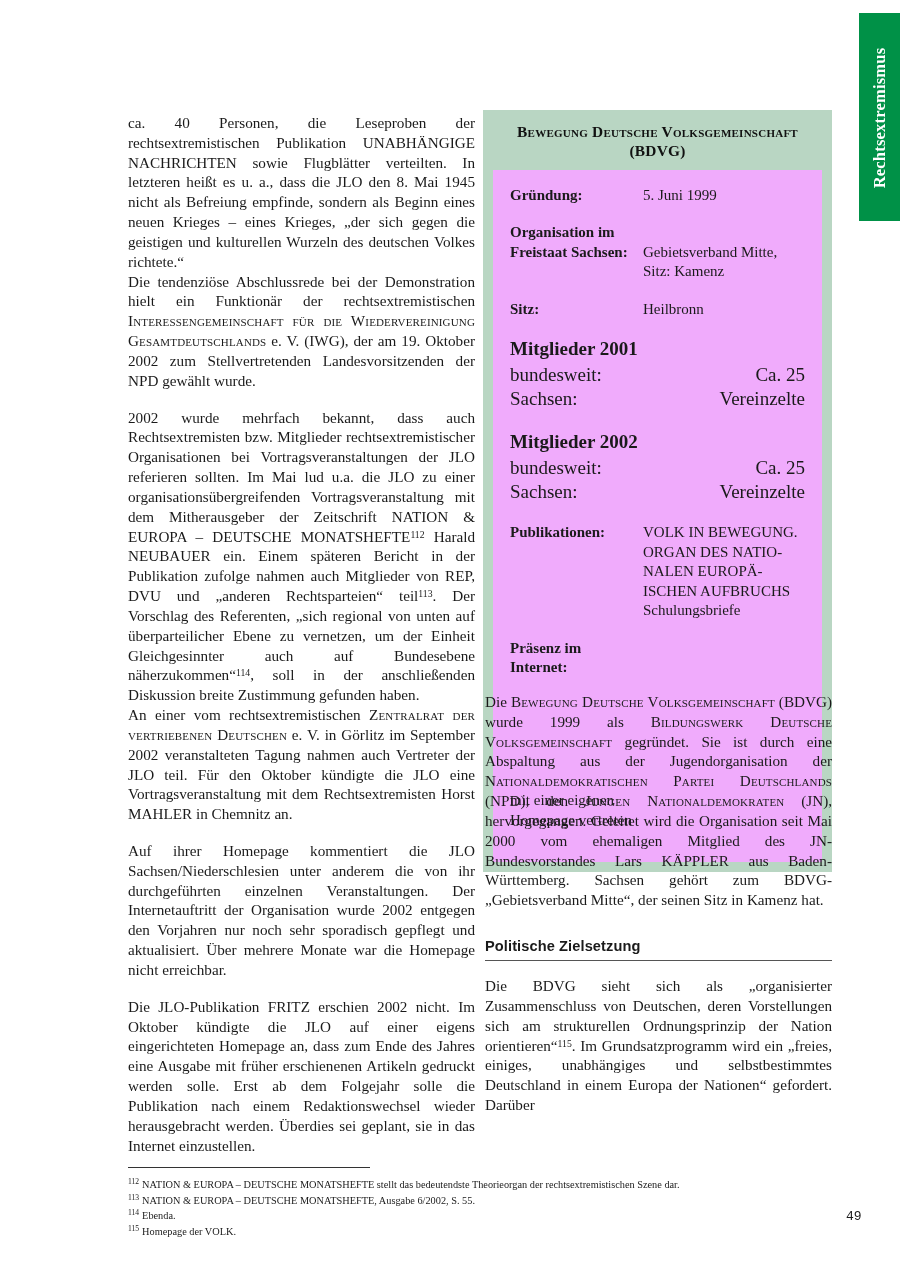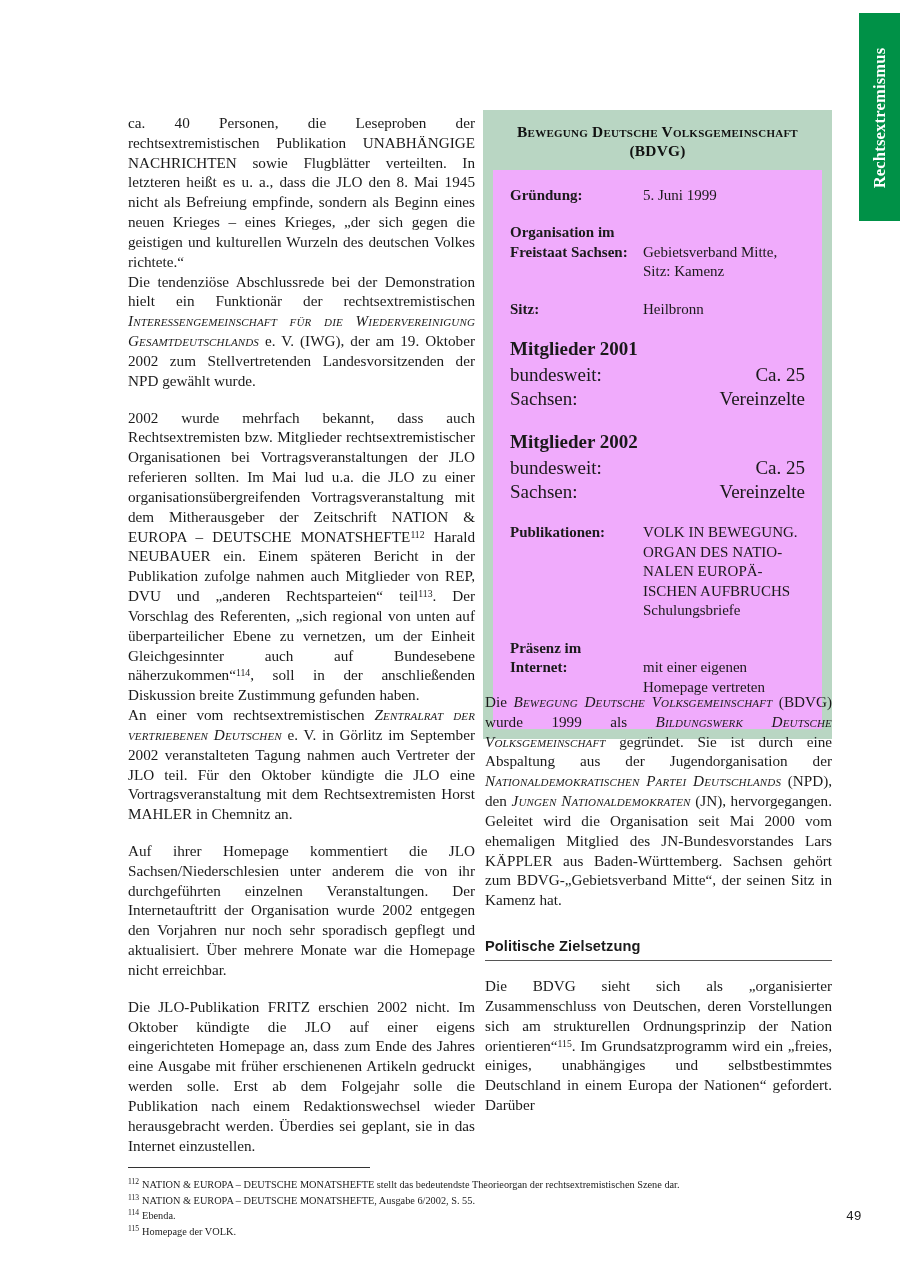--- a/index.html
+++ b/index.html
@@ -66,21 +66,20 @@
 
   p {
     margin: 0 0 0 0;
   }
   p + p { margin-top: 0; }
   p.spaced { margin-top: 17px; }
 
   .sc {
     font-variant: small-caps;
     letter-spacing: 0.15px;
-    font-style: italic;
   }
   sup {
     font-size: 0.64em;
     vertical-align: 0.42em;
     line-height: 0;
   }
 
   
   .infobox {
     position: absolute;
@@ -107,21 +106,21 @@
   .infobox-inner {
     background: #f0abfc;
     padding: 16px 17px 20px 17px;
   }
   .kv {
     display: flex;
     margin-bottom: 18px;
     font-size: 15px;
     line-height: 1.30;
   }
-  .kv:last-child { margin-bottom: 12px; }
+  .kv:last-child { margin-bottom: 12px; flex-direction: column; }
   .kv-key {
     width: 133px;
     flex: 0 0 133px;
     font-weight: bold;
   }
   .kv-val { flex: 1 1 auto; }
   .kv-val .line { display: block; }
   .kv-val .line.gapline { visibility: hidden; }
 
   .kv-stack .kv-key .k1 { display: block; font-weight: bold; }

